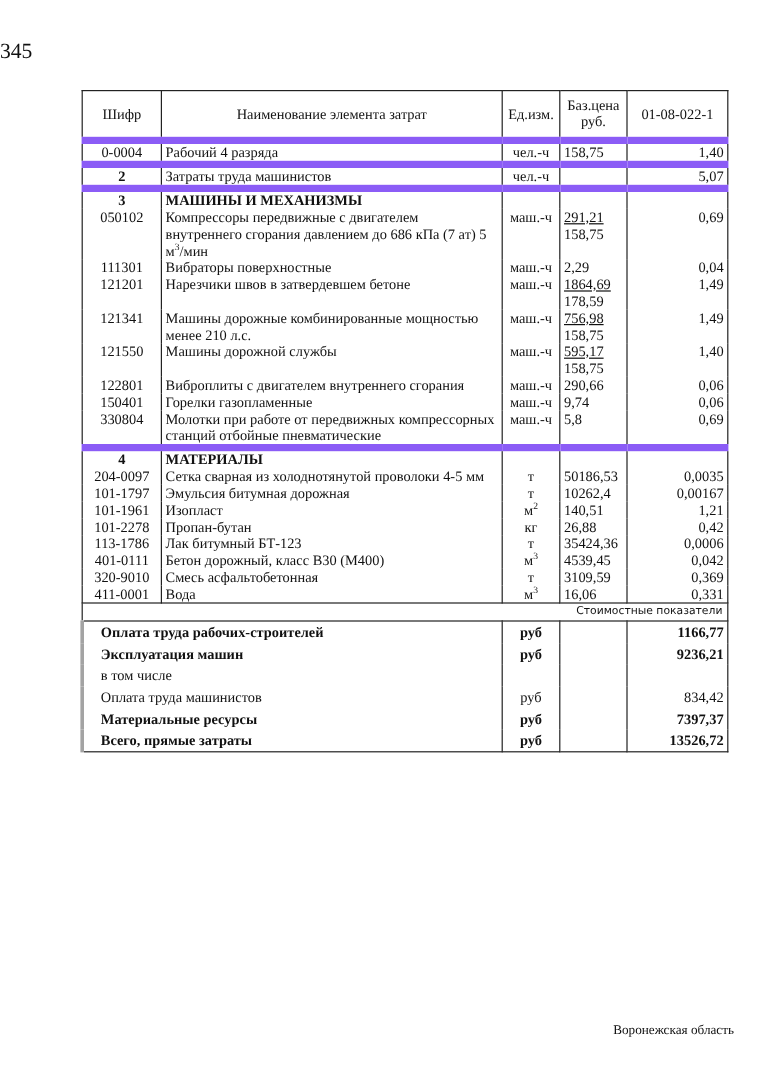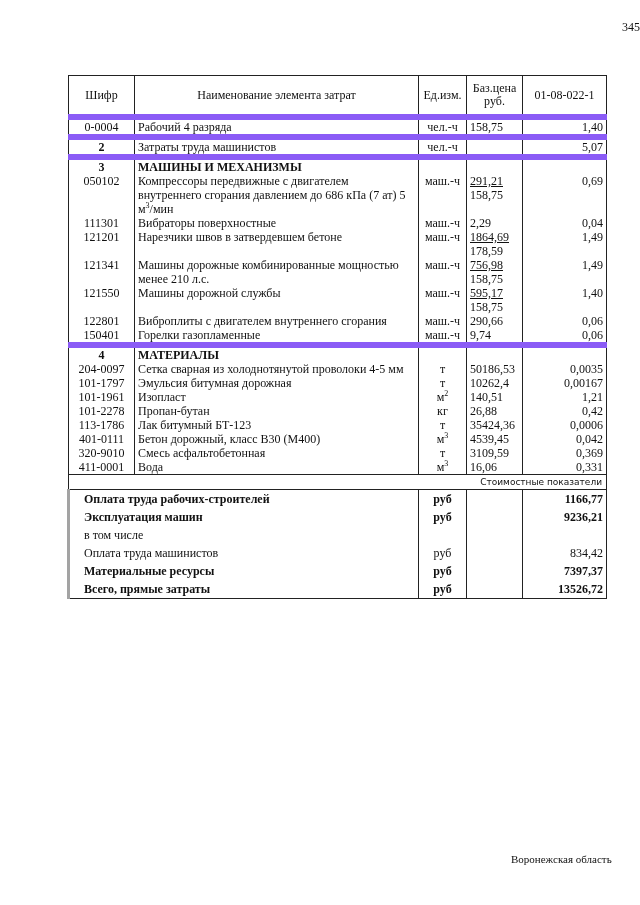--- a/index.html
+++ b/index.html
@@ -1,21 +1,21 @@
 <!DOCTYPE html>
 <html><head>
 <meta charset="utf-8">
 <style>
   html, body { margin: 0; padding: 0; background: #ffffff; }
   body {
     width: 640px; height: 905px; position: relative; overflow: hidden;
     font-family: "Liberation Serif", "DejaVu Serif", serif;
     color: #111; font-size: 12px;
   }
-  .page-num { position: absolute; top: 20px; left: 0; width: 640px; text-align: right; font-size: 12px; }
+  .page-num { position: absolute; top: 32px; left: 0; width: 640px; text-align: left; font-size: 18px; }
   .footer { position: absolute; top: 853px; left: 511px; font-size: 11px; text-align: center; }
   .tbl {
     position: absolute; left: 67px; top: 75px; width: 538px;
     border-collapse: collapse; table-layout: fixed;
   }
   .tbl td { padding: 0 3px; vertical-align: top; line-height: 14px; font-size: 12px; }
   .tbl col.c1 { width: 66px; }
   .tbl col.c2 { width: 284px; }
   .tbl col.c3 { width: 48px; }
   .tbl col.c4 { width: 56px; }
@@ -124,20 +124,27 @@
       <td class="pr">290,66</td>
       <td class="num">0,06</td>
     </tr>
     <tr class="row">
       <td class="code">150401</td>
       <td>Горелки газопламенные</td>
       <td class="unit">маш.-ч</td>
       <td class="pr">9,74</td>
       <td class="num">0,06</td>
     </tr>
+    <tr class="row bb">
+      <td class="code">330804</td>
+      <td>Молотки при работе от передвижных компрессорных станций отбойные пневматические</td>
+      <td class="unit">маш.-ч</td>
+      <td class="pr">5,8</td>
+      <td class="num">0,69</td>
+    </tr>
 
     <tr class="row bt">
       <td class="code bold">4</td>
       <td class="bold">МАТЕРИАЛЫ</td>
       <td></td>
         <td></td>
         <td></td>
     </tr>
     <tr class="row">
       <td class="code">204-0097</td>

